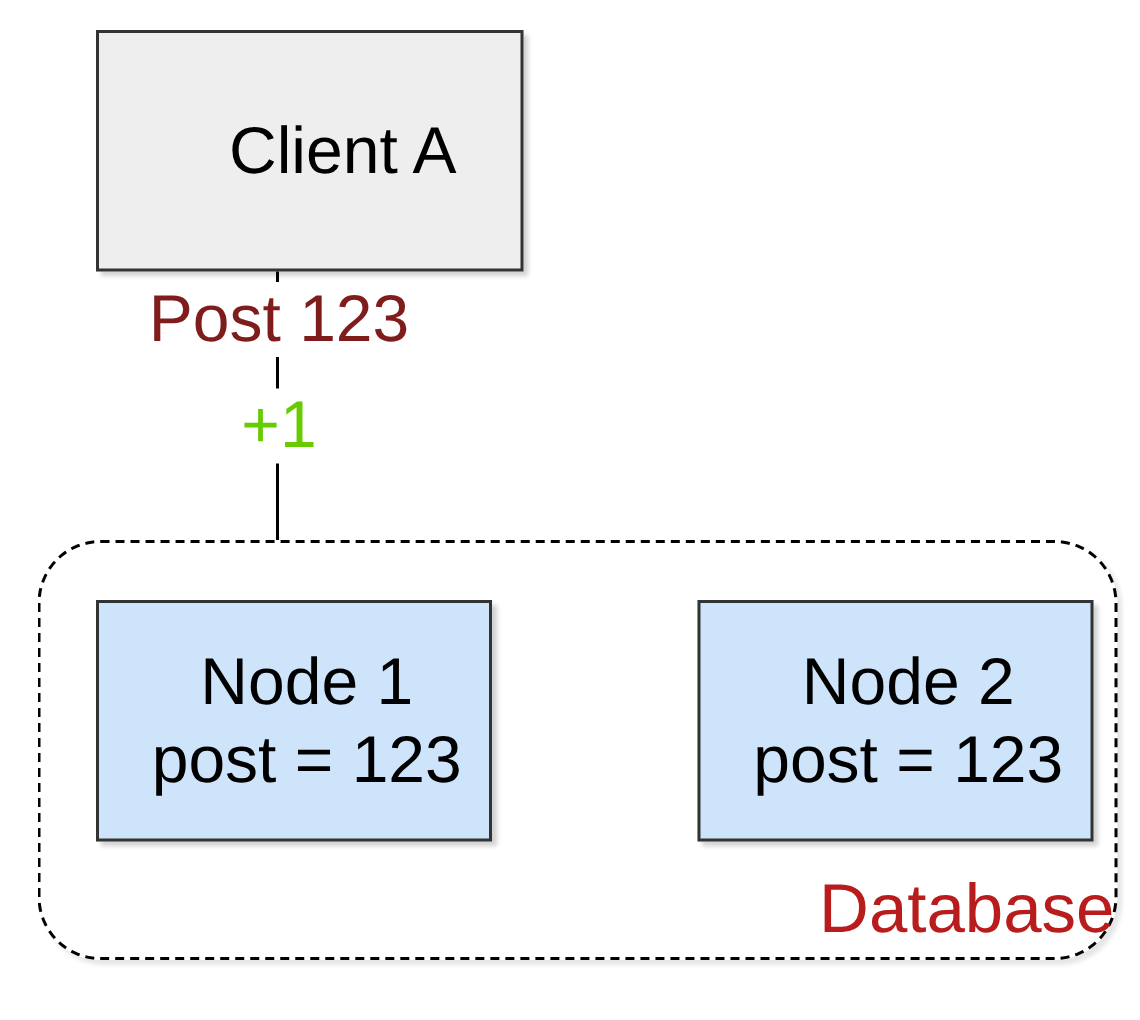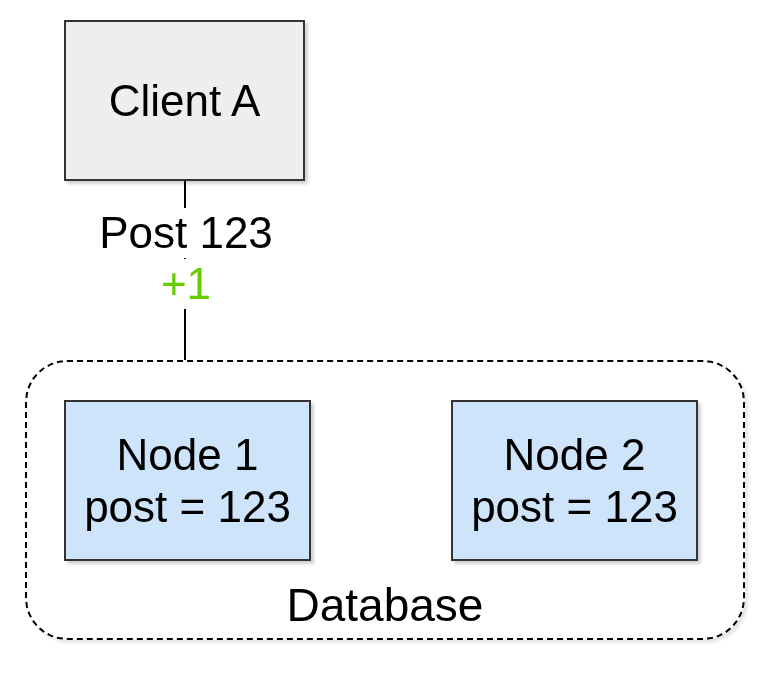--- a/index.html
+++ b/index.html
@@ -23,20 +23,21 @@
     width: 237px;
     height: 157px;
     background: #eeeeee;
     border: 2px solid #333333;
     box-shadow: 3px 3px 3px rgba(0,0,0,0.18);
     display: flex;
     align-items: center;
     justify-content: center;
     font-size: 44px;
     color: #000000;
+    padding-left: 44px;
   }
   
   .connector-line {
     position: absolute;
     left: 184px;
     top: 181px;
     width: 2px;
     height: 198px;
     background: #000000;
   }
@@ -53,21 +54,21 @@
   
   .edge-label {
     position: absolute;
     left: 66px;
     width: 240px;
     text-align: center;
     background: #ffffff;
     font-size: 44px;
     line-height: 50px;
   }
-  .edge-label.post { top: 208px; color: #000000; }
+  .edge-label.post { top: 188px; color: #7f1d1d; }
   .edge-label.inc  { top: 259px; color: #66cc00; }
   
   .db-container {
     position: absolute;
     left: 25px;
     top: 360px;
     width: 716px;
     height: 276px;
     border: 2px dashed #000000;
     border-radius: 42px;
@@ -84,34 +85,35 @@
     border: 2px solid #333333;
     box-shadow: 3px 3px 3px rgba(0,0,0,0.18);
     display: flex;
     flex-direction: column;
     align-items: center;
     justify-content: center;
     font-size: 44px;
     line-height: 52px;
     color: #000000;
     text-align: center;
+    padding-left: 17px;
   }
   .node-box.node-1 { left: 37px; }
-  .node-box.node-2 { left: 424px; }
+  .node-box.node-2 { left: 438px; }
   .green { color: #66cc00; }
   
   .db-label {
     position: absolute;
     left: 0;
     right: 0;
     bottom: 8px;
-    text-align: center;
+    text-align: right;
     font-size: 46px;
     line-height: 50px;
-    color: #000000;
+    color: #b91c1c;
   }
 </style>
 </head>
 <body>
 
 <div class="canvas">
 
   <div class="client-box">
     <span>Client A</span>
   </div>

